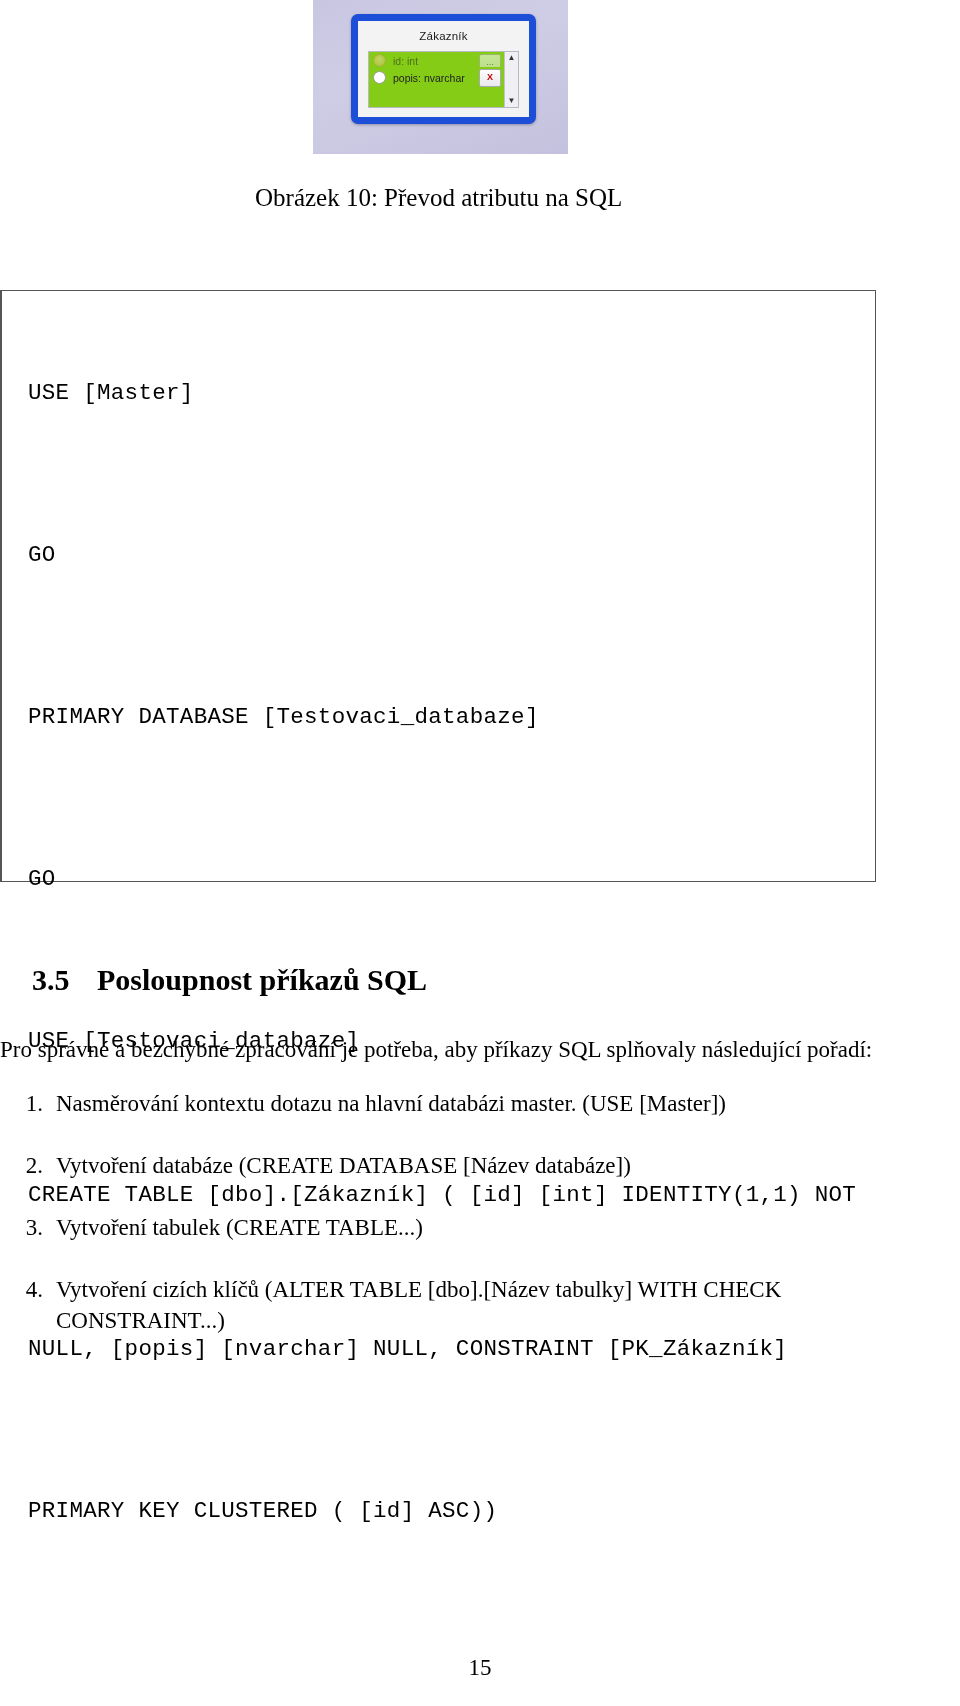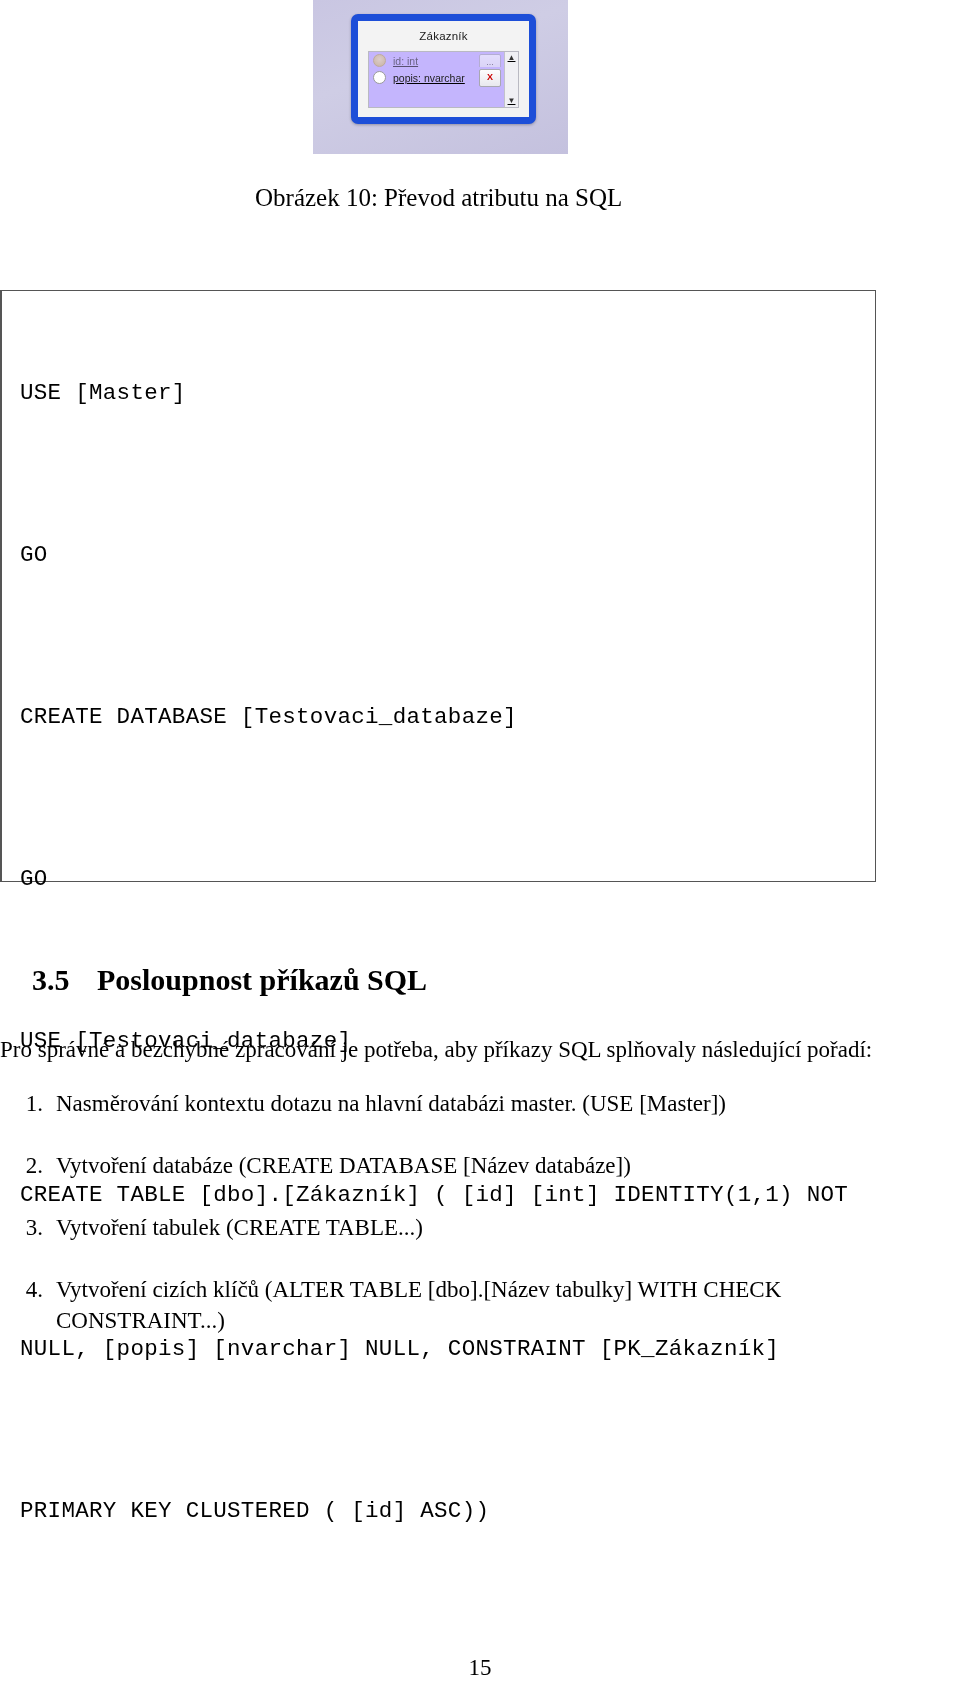--- a/index.html
+++ b/index.html
@@ -47,24 +47,23 @@
     color: #1a1a1a;
     padding-top: 9px;
     letter-spacing: 0.2px;
   }
   .dlg-list {
     position: absolute;
     left: 10px;
     right: 10px;
     top: 30px;
     bottom: 9px;
-    background: #c4b5fd;
+    background: #84cc16;
     border: 1px solid #b9b9c2;
     display: flex;
-    text-decoration: underline;
   }
   .dlg-rows {
     flex: 1 1 auto;
     position: relative;
     overflow: hidden;
   }
   .dlg-row {
     display: flex;
     align-items: center;
     height: 21px;
@@ -149,21 +148,21 @@
     background: #ffffff;
   }
   .code-inner {
     font-family: "Liberation Mono", "DejaVu Sans Mono", monospace;
     font-size: 22.5px;
     line-height: 1.0;
     padding: 46px 0 0 18px;
     white-space: pre;
     letter-spacing: 0.3px;
   }
-  .code-line { height: 27px; }
+  .code-line { height: 27px; margin-left: 8px; }
   .code-gap { height: 45px; }
   .code-tight { height: 37px; }
 
   
   .section-head {
     position: absolute;
     left: 0px;
     top: 938px;
     font-size: 30px;
     font-weight: bold;
@@ -244,21 +243,21 @@
 </div>
 
 <div class="fig-caption">Obrázek 10: Převod atributu na SQL</div>
 
 <div class="code-box">
   <div class="code-inner">
     <div class="code-line">USE [Master]</div>
     <div class="code-gap"></div>
     <div class="code-line">GO</div>
     <div class="code-gap"></div>
-    <div class="code-line">CREATE DATABASE [Testovaci_databaze]</div>
+    <div class="code-line">PRIMARY DATABASE [Testovaci_databaze]</div>
     <div class="code-gap"></div>
     <div class="code-line">GO</div>
     <div class="code-gap"></div>
     <div class="code-line">USE [Testovaci_databaze]</div>
     <div class="code-tight"></div>
     <div class="code-line">CREATE TABLE [dbo].[Zákazník] ( [id] [int] IDENTITY(1,1) NOT</div>
     <div class="code-tight"></div>
     <div class="code-line">NULL, [popis] [nvarchar] NULL, CONSTRAINT [PK_Zákazník]</div>
     <div class="code-gap"></div>
     <div class="code-line">PRIMARY KEY CLUSTERED ( [id] ASC))</div>

